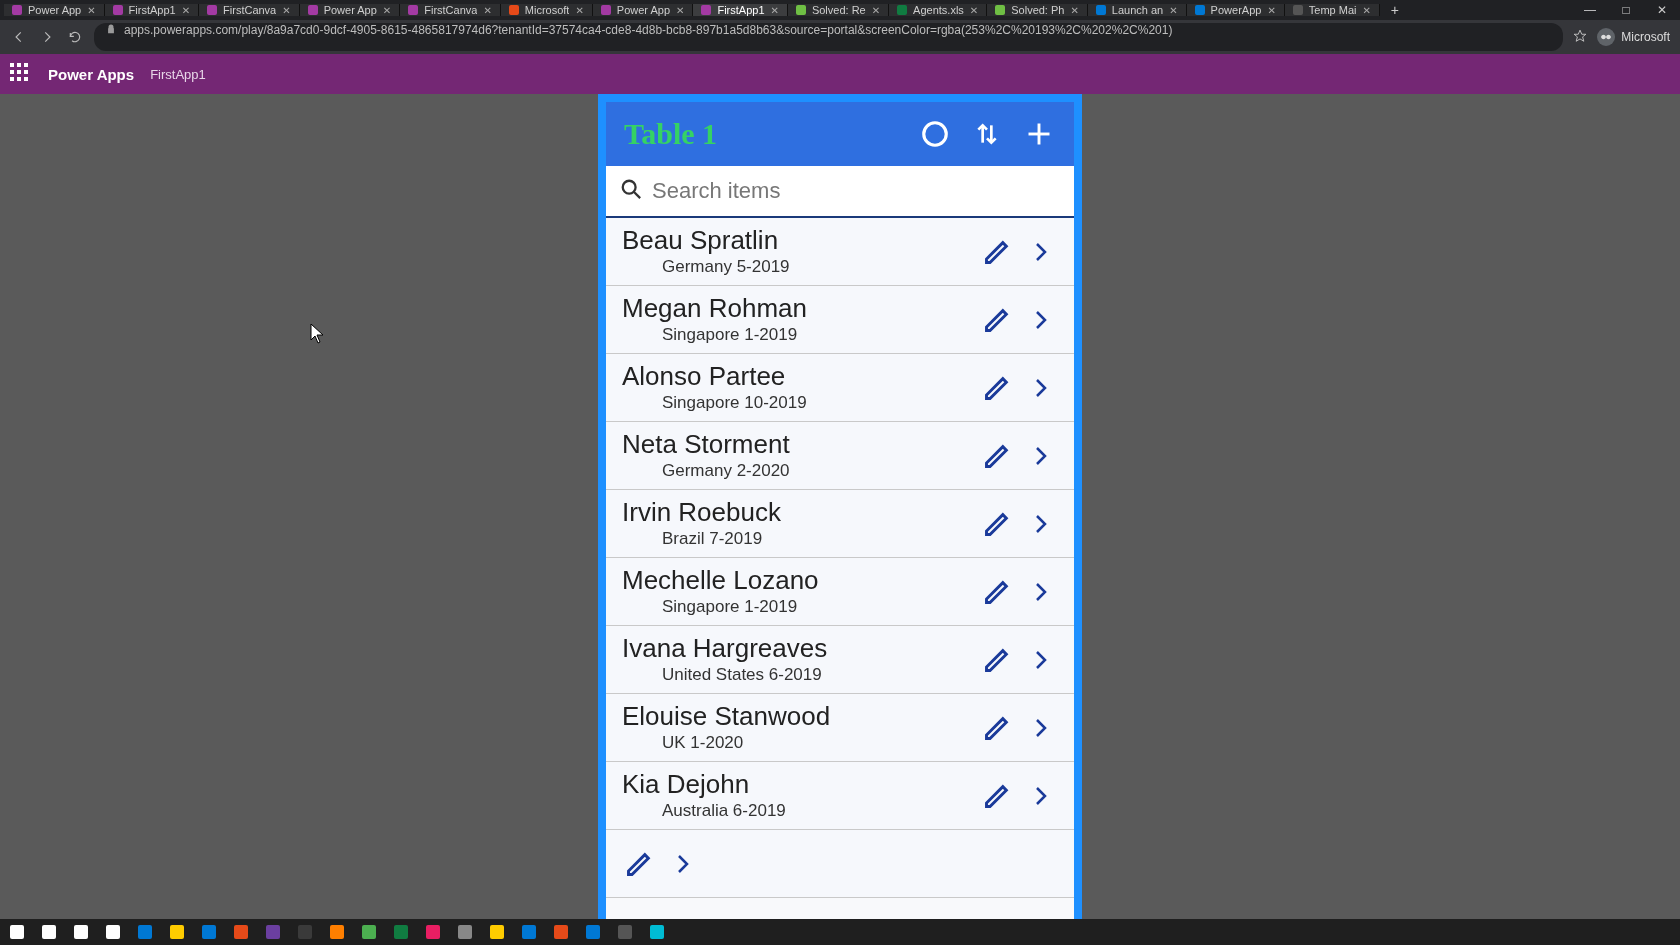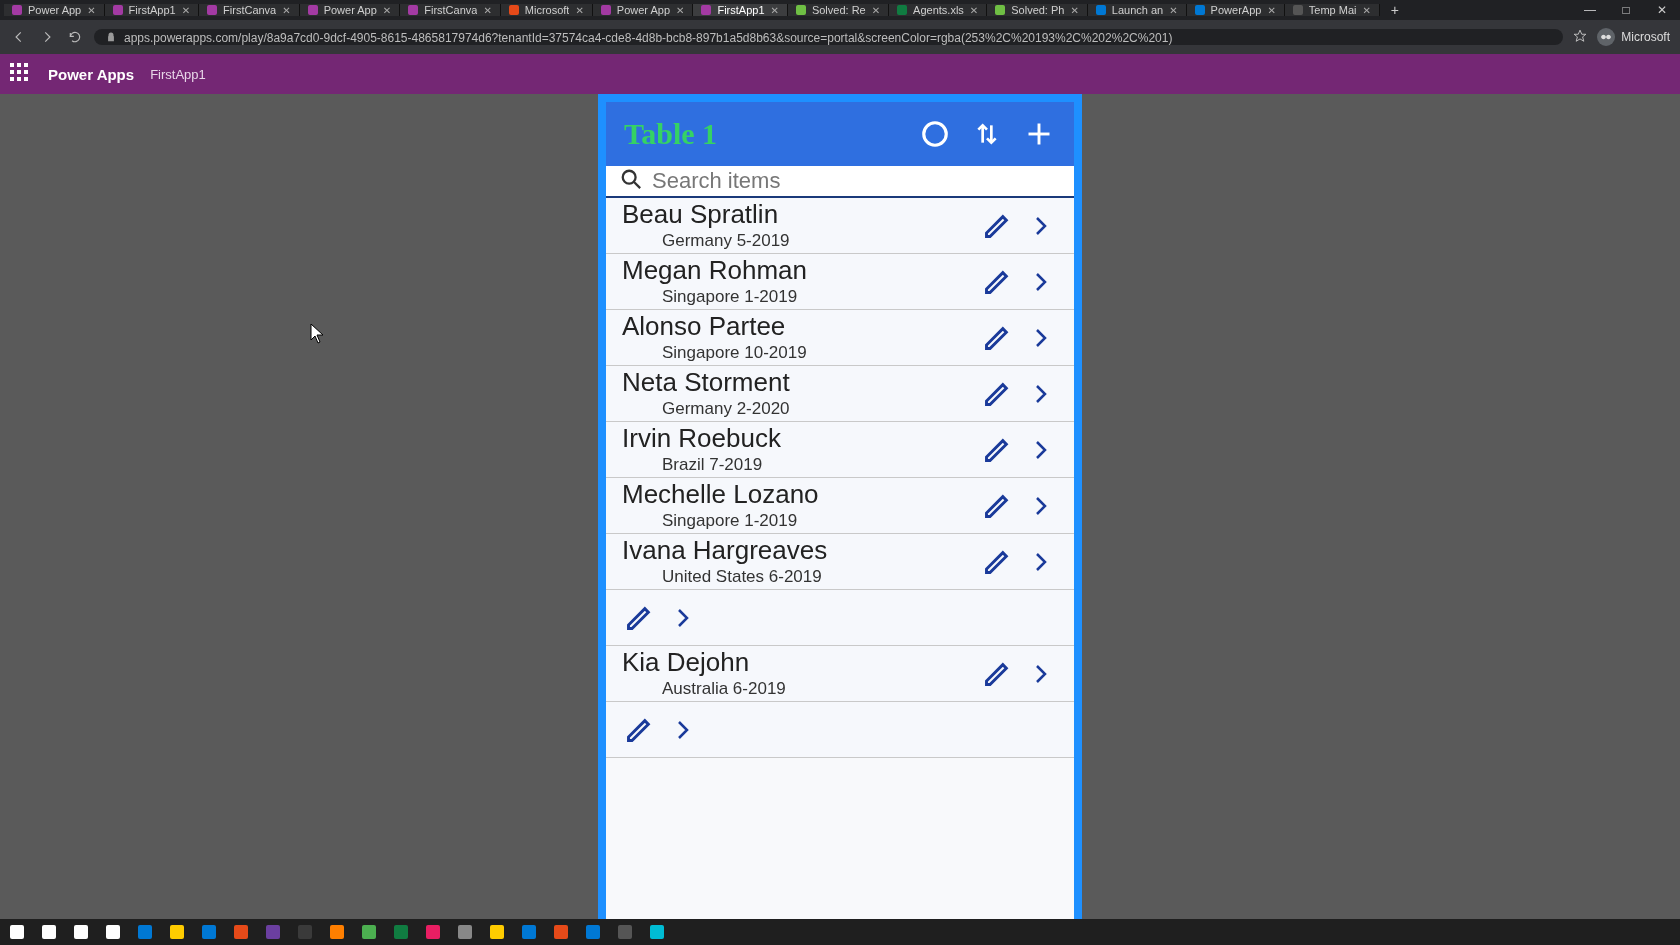--- a/index.html
+++ b/index.html
@@ -44,25 +44,25 @@
     align-items: center;
     gap: 10px;
     padding: 0 10px;
     color: #ccc;
     font-size: 12px;
   }
   .nav-btn { width:18px; height:18px; display:flex; align-items:center; justify-content:center; }
   .nav-btn svg { width:14px; height:14px; stroke:#bbb; fill:none; stroke-width:2; }
   .omnibox {
     flex: 1;
-    height: 16px;
+    height: 28px;
     background: #202124;
     border-radius: 12px;
     display: flex;
-    align-items: flex-end;
+    align-items: flex-start;
     padding: 0 12px;
     gap: 8px;
     color: #bdbdbd;
     font-size: 12px;
     overflow: hidden;
   }
   .omnibox .lock svg { width:10px; height:10px; fill:#9a9a9a; }
   .omnibox .url { white-space: nowrap; overflow:hidden; text-overflow:ellipsis; }
   .star svg { width:14px; height:14px; stroke:#ccc; fill:none; stroke-width:1.5; }
   .incognito { display:flex; align-items:center; gap:6px; font-size:12px; color:#ddd; }
@@ -120,38 +120,38 @@
     flex: 1;
     font-family: "Comic Sans MS", cursive;
     font-size: 30px;
     font-weight: 700;
     color: #35d264;
   }
   .hdr-icon { width:34px; height:34px; display:flex; align-items:center; justify-content:center; cursor:pointer; }
   .hdr-icon svg { stroke:#fff; fill:none; stroke-width:2.5; }
 
   .searchbar {
-    height: 32px;
+    height: 52px;
     border-bottom: 2px solid #1a3a7a;
     display: flex;
     align-items: center;
     padding: 0 14px;
     gap: 10px;
     background:#fff;
   }
   .searchbar svg { width:22px; height:22px; stroke:#333; fill:none; stroke-width:2.5; }
   .searchbar input {
     flex:1; border:none; outline:none;
     font-size: 22px; color:#333;
   }
   .searchbar input::placeholder { color:#777; }
 
   .list { flex:1; overflow:hidden; background:#f8f9fb; }
   .row {
-    height: 56px;
+    height: 68px;
     border-bottom: 1px solid #c9c9c9;
     display:flex;
     align-items:center;
     padding: 0 16px;
     gap: 10px;
     background:#f6f8fc;
   }
   .row .text { flex:1; overflow:hidden; }
   .row .name { font-size:26px; color:#222; line-height:1.1; }
   .row .sub  { font-size:17px; color:#333; margin-top:2px;margin-left:40px; }
@@ -464,20 +464,24 @@
               <path d="M3 21 L6 21 L20 7 L17 4 L3 18 Z"></path>
             </svg>
           </span>
           <span class="go">
             <svg viewBox="0 0 24 24" width="24" height="24">
               <polyline points="8 4 16 12 8 20"></polyline>
             </svg>
           </span>
         </div>
         <div class="row">
+          <div class="text">
+            <div class="name">Elouise Stanwood</div>
+            <div class="sub">UK 1-2020</div>
+          </div>
           <span class="edit">
             <svg viewBox="0 0 24 24" width="28" height="28">
               <path d="M3 21 L6 21 L20 7 L17 4 L3 18 Z"></path>
             </svg>
           </span>
           <span class="go">
             <svg viewBox="0 0 24 24" width="24" height="24">
               <polyline points="8 4 16 12 8 20"></polyline>
             </svg>
           </span>

